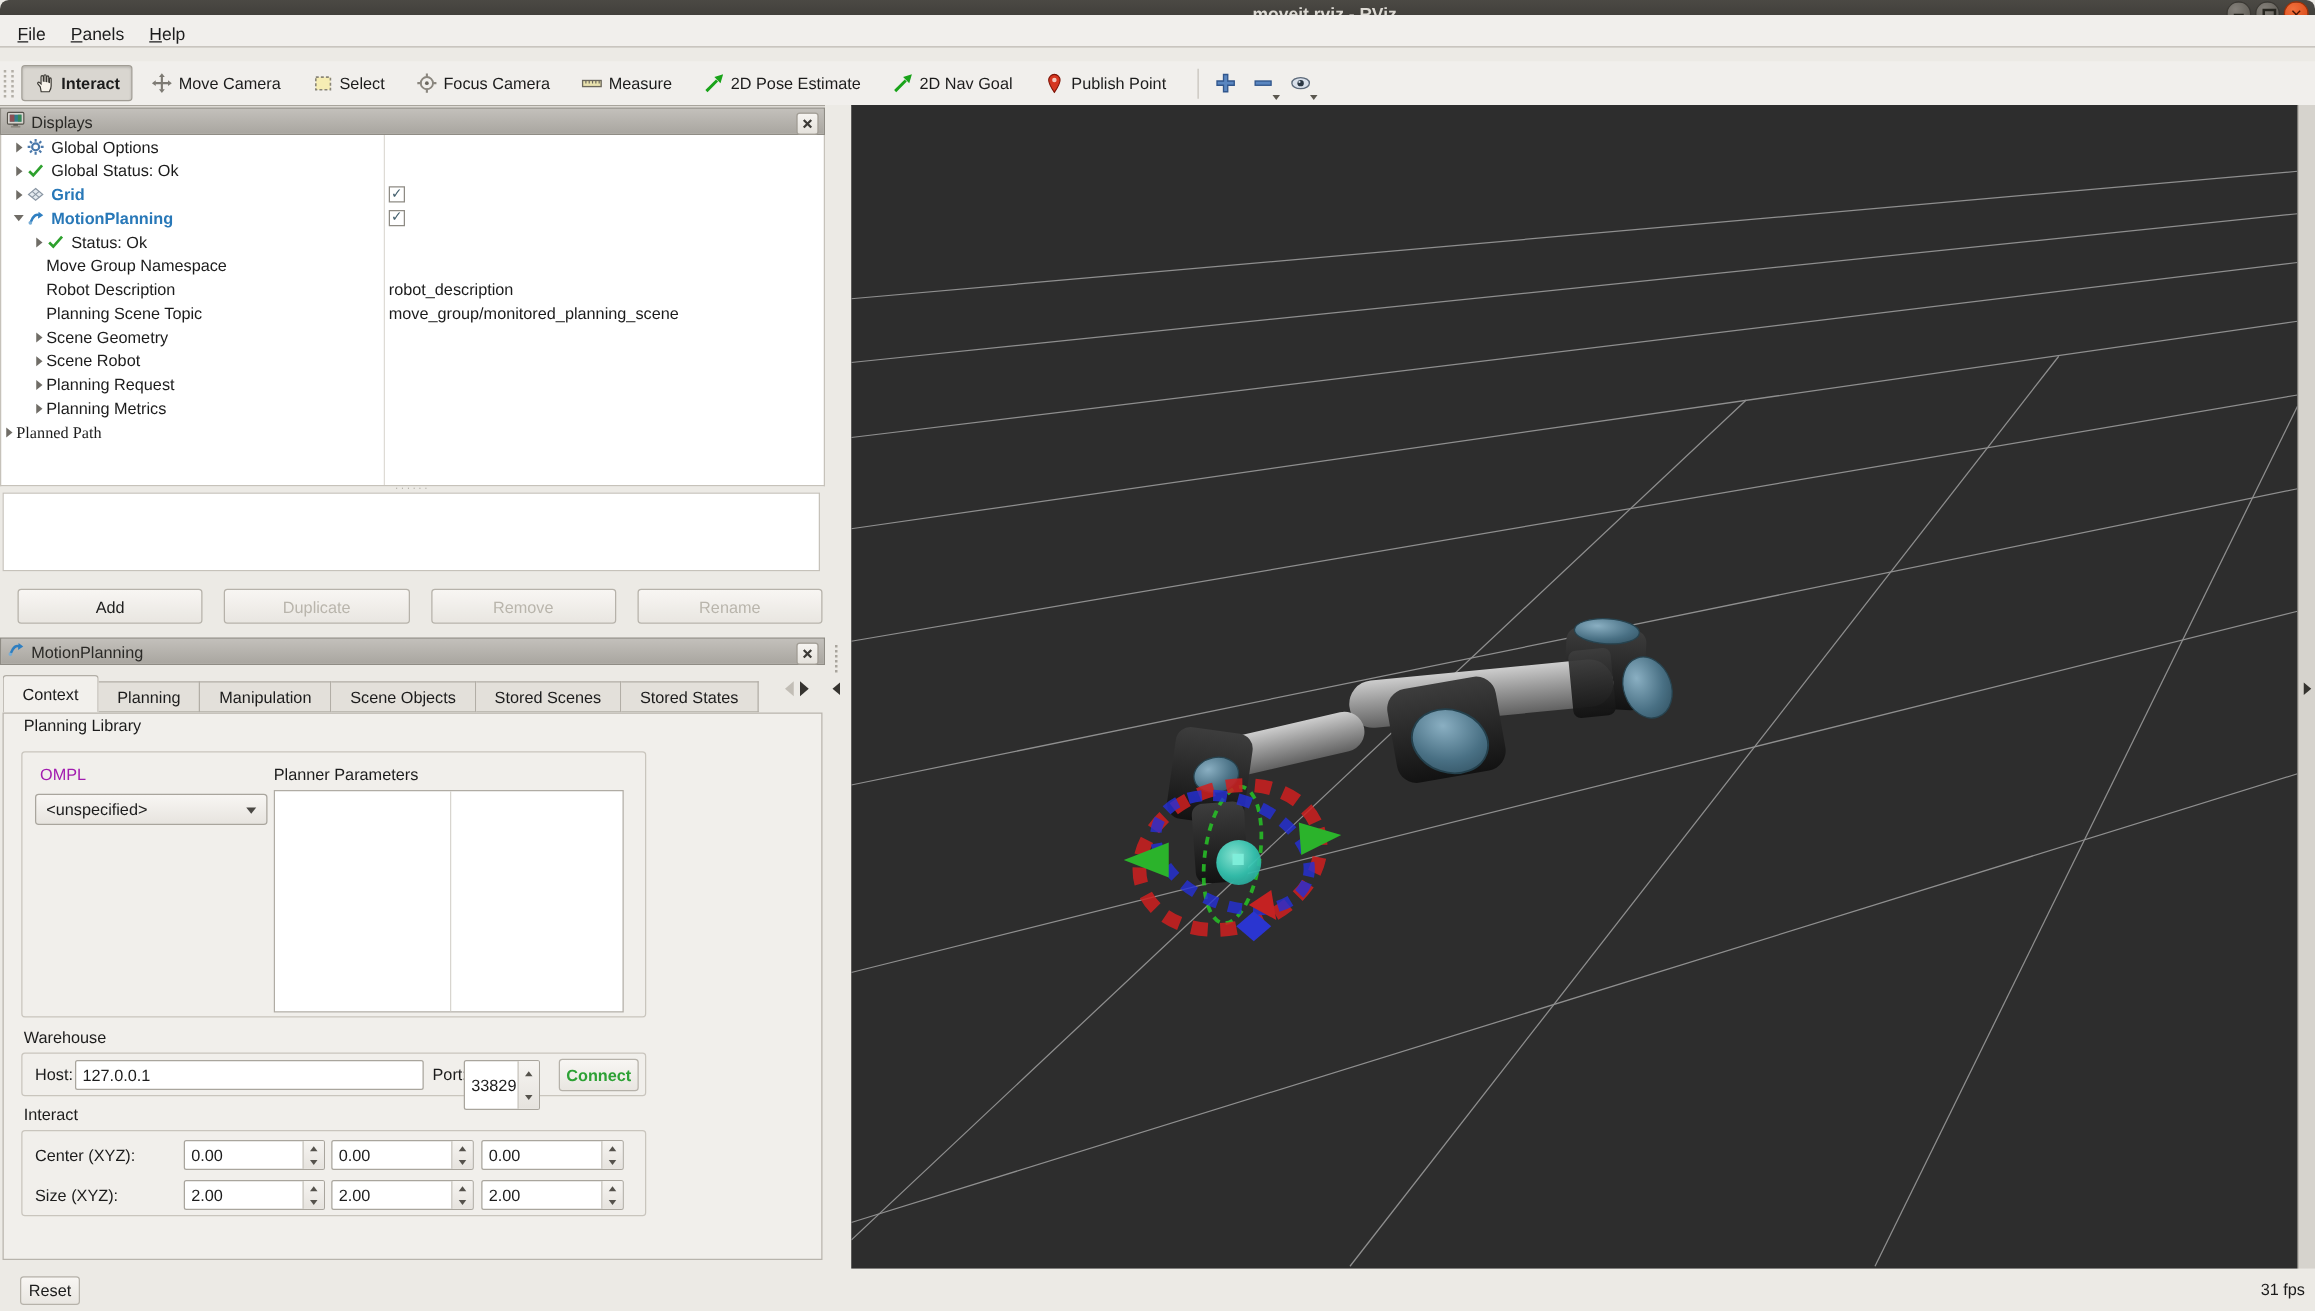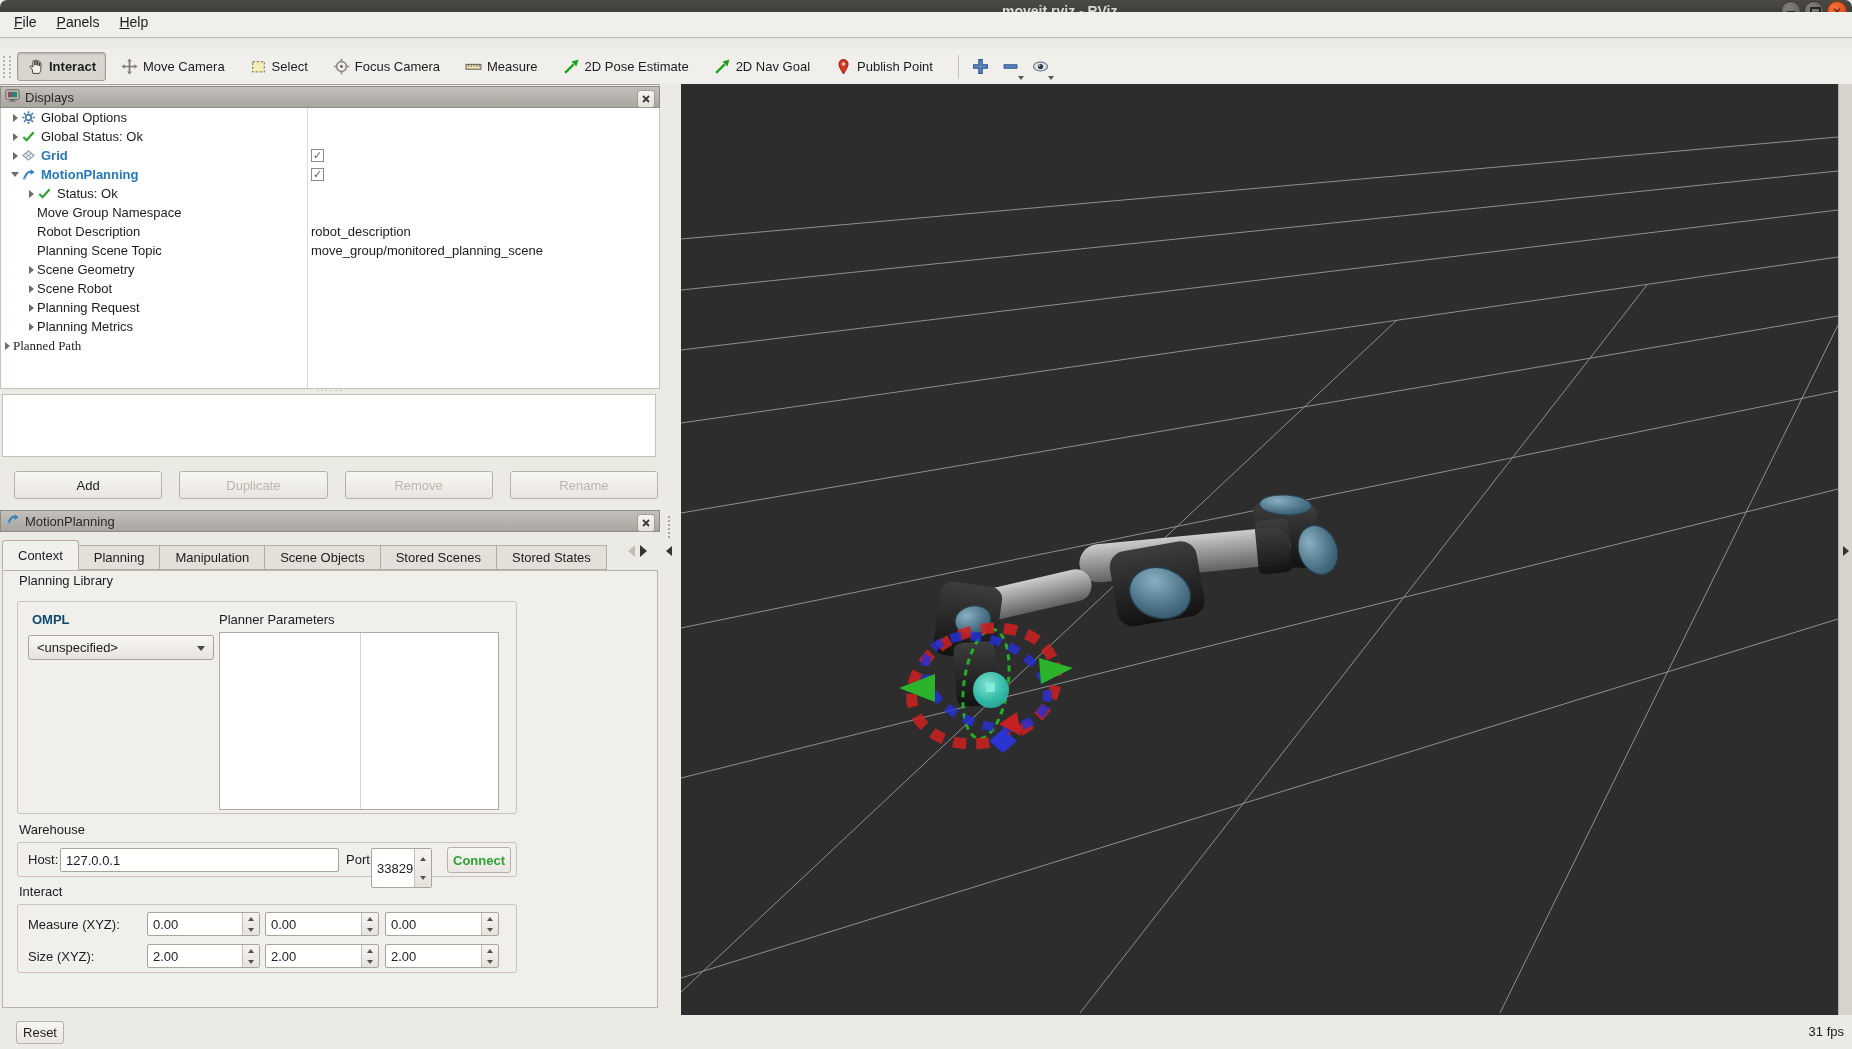--- a/index.html
+++ b/index.html
@@ -12,21 +12,21 @@
   .titlebar .title{position:absolute;left:1002px;top:3px;color:#dcd9d3;font-size:14px;font-weight:bold;}
   .winbtns{position:absolute;right:5px;top:1px;display:flex;gap:3px;}
   .wbtn{width:20px;height:20px;border-radius:50%;position:relative;
     background:radial-gradient(circle at 35% 30%,#84807a,#57544d);border:1px solid #3b3934;box-sizing:border-box;}
   .wbtn.close{background:radial-gradient(circle at 35% 30%,#f2703c,#d44413);border-color:#9c3007;}
   .wbtn .g-min{position:absolute;left:5px;top:9px;width:8px;height:2px;background:#26251f;}
   .wbtn .g-max{position:absolute;left:5px;top:5px;width:7px;height:7px;border:2px solid #26251f;}
   .wbtn .g-x{position:absolute;left:4px;top:3px;color:#4a1505;font-size:12px;font-weight:bold;}
   
   .menubar{position:absolute;left:0;top:12px;width:100%;height:26px;background:#f1efec;
-    border-bottom:1px solid #bcb8b0;display:flex;align-items:flex-start;padding-left:4px;box-sizing:border-box;font-size:14px;}
+    border-bottom:1px solid #bcb8b0;display:flex;align-items:flex-end;padding-left:4px;box-sizing:border-box;font-size:14px;}
   .menu-item{padding:2px 10px;}
   .menu-item .mn{text-decoration:underline;}
   
   .toolbar{position:absolute;left:0;top:49px;width:100%;height:35px;background:#f1efec;
     border-bottom:1px solid #a8a49c;display:flex;align-items:center;}
   .drag-handle{width:4px;height:22px;border-left:2px dotted #b3afa6;border-right:2px dotted #b3afa6;margin:0 6px 0 3px;}
   .tool{display:flex;align-items:center;gap:5px;padding:5px 9px;margin-right:5px;border:1px solid transparent;border-radius:3px;white-space:nowrap;}
   .tool.active{background:#d9d6d0;border-color:#a19d95;box-shadow:inset 0 1px 2px rgba(0,0,0,.18);font-weight:bold;}
   .tool .ticon{width:17px;height:17px;display:inline-block;}
   .tool .ticon svg{width:17px;height:17px;display:block;}
@@ -70,21 +70,21 @@
   .tab{box-sizing:border-box;height:25px;padding:0 15px;display:flex;align-items:center;white-space:nowrap;
     background:#e3e0da;border:1px solid #b2aea6;border-left:none;}
   .tab:first-child{border-left:1px solid #b2aea6;border-radius:3px 0 0 0;margin-top:12px;}
   .tab.active{height:30px;background:#f2f0ec;border-radius:3px 3px 0 0;border-left:1px solid #b2aea6;border-bottom:1px solid #f2f0ec;}
   .tabscroll{position:absolute;top:6px;width:0;height:0;}
   .tabscroll.left{left:626px;border-top:6px solid transparent;border-bottom:6px solid transparent;border-right:7px solid #c2beb6;}
   .tabscroll.right{left:638px;border-top:6px solid transparent;border-bottom:6px solid transparent;border-left:7px solid #35332f;}
   .pane{position:absolute;left:2px;top:60px;width:656px;height:438px;background:#f1efeb;border:1px solid #b8b4ac;box-sizing:border-box;}
   .sec-label{position:absolute;left:16px;}
   .gbox{position:absolute;left:14px;width:500px;border:1px solid #c9c5bd;border-radius:3px;box-sizing:border-box;}
-  .ompl{position:absolute;left:14px;top:10px;font-weight:bold;color:#0c4a6e;}
+  .ompl{position:absolute;left:14px;top:10px;font-weight:normal;color:#a21caf;}
   .combo{position:absolute;left:10px;top:33px;width:186px;height:25px;box-sizing:border-box;
     background:linear-gradient(#f8f6f3,#e7e4df);border:1px solid #a9a59d;border-radius:3px;
     display:flex;align-items:center;padding-left:8px;}
   .combo .carrow{position:absolute;right:8px;top:10px;width:0;height:0;border-left:4px solid transparent;border-right:4px solid transparent;border-top:5px solid #4a4844;}
   .ptable{position:absolute;left:201px;top:30px;width:280px;height:178px;background:#fff;border:1px solid #b0aca4;box-sizing:border-box;}
   .ptable .pdiv{position:absolute;left:140px;top:0;bottom:0;width:1px;background:#d8d5cf;}
   .pp-label{position:absolute;left:201px;top:10px;}
   .flabel{position:absolute;top:9px;}
   .tinput{position:absolute;background:#fff;border:1px solid #a9a59d;border-radius:2px;box-sizing:border-box;
     display:flex;align-items:center;padding-left:5px;}
@@ -421,21 +421,21 @@
           <span class="sarrows">
               <i class="up"></i>
               <i class="dn"></i>
             </span>
         </div>
         <button class="btn connect" style="left:417px;top:4px;width:64px;height:26px;">Connect</button>
       </div>
 
       <div class="sec-label" style="top:313px;">Interact</div>
       <div class="gbox" style="top:333px;height:69px;" id="ws-box">
-        <span class="flabel" style="left:10px;top:12px;">Measure (XYZ):</span>
+        <span class="flabel" style="left:10px;top:12px;">Center (XYZ):</span>
         <span class="flabel" style="left:10px;top:44px;">Size (XYZ):</span>
       <div class="spin" style="left: 129px; top: 7px; width: 113px; height: 24px;">
             <span class="sval">0.00</span>
             <span class="sarrows">
               <i class="up"></i>
               <i class="dn"></i>
             </span>
           </div>
           <div class="spin" style="left: 247px; top: 7px; width: 114px; height: 24px;">
             <span class="sval">0.00</span>

